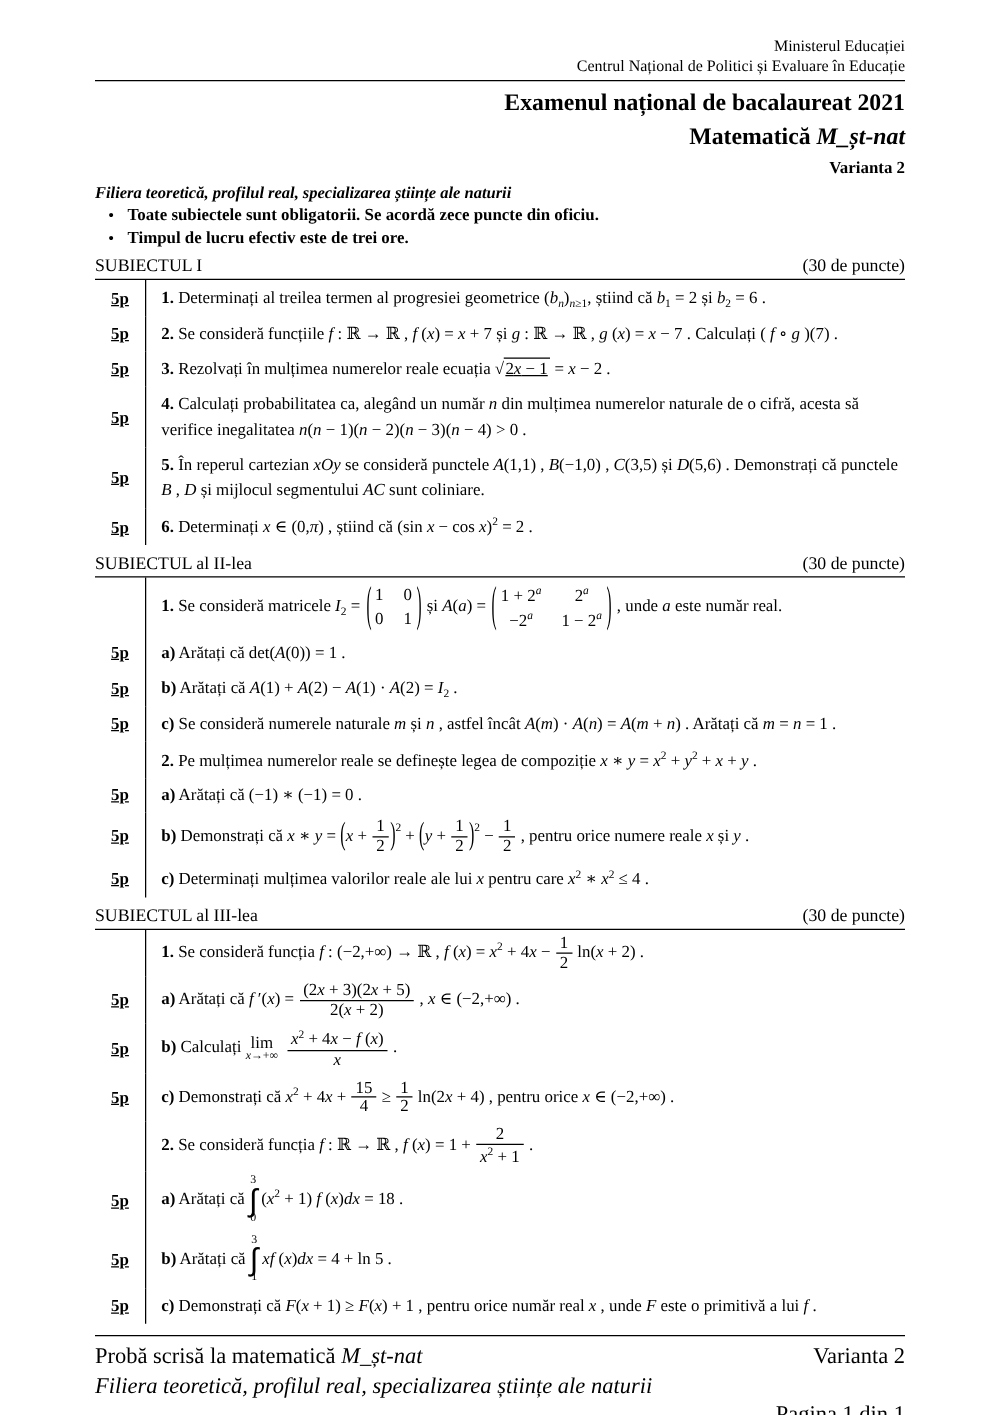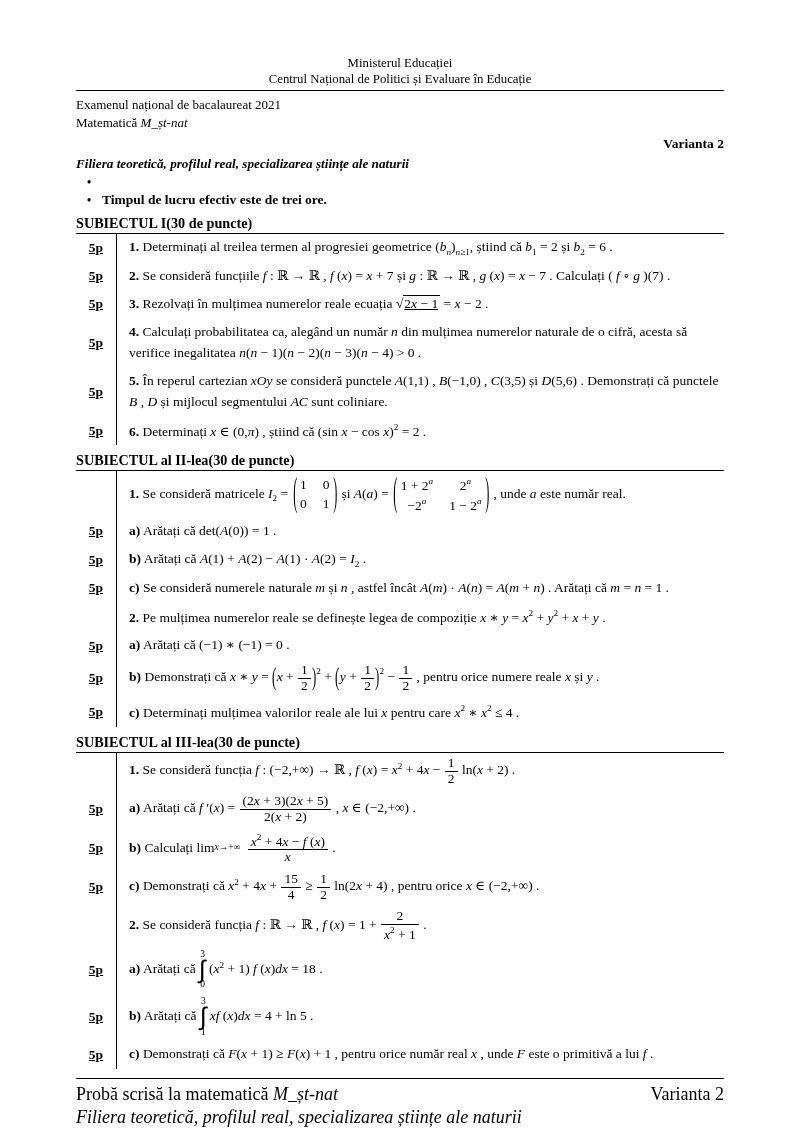--- a/index.html
+++ b/index.html
@@ -5,30 +5,30 @@
   * { margin:0; padding:0; box-sizing:border-box; }
   html,body { background:#ffffff; }
   body {
     width:800px; min-height:1132px;
     font-family:"Liberation Serif","DejaVu Serif","DejaVu Sans",serif;
     font-size:13.5px; color:#000;
   }
   .page { width:800px; min-height:1132px; padding:30px 76px 14px 76px; }
 
   
-  .ministry { text-align:center; font-size:12.8px; line-height:1.22;margin-top:26px; }
+  .ministry { text-align:right; font-size:12.8px; line-height:1.22; }
   .toprule { border:none; border-top:1.6px solid #000; margin:3px 0 5px 0; }
-  .title-block { text-align:left; font-weight:normal; font-size:13px; line-height:1.4; }
+  .title-block { text-align:right; font-weight:bold; font-size:19px; line-height:1.4; }
   .varianta { text-align:right; font-weight:bold; font-size:13.5px; margin-top:3px; }
   .filiera { font-weight:bold; font-style:italic; font-size:13.2px; margin-top:4px; }
   .bullet-row { display:flex; font-weight:bold; margin-top:2px; }
   .bullet-glyph { width:26px; flex:none; text-align:center; font-size:12px; padding-top:1px; }
 
   
-  .sechead { display:flex; font-weight:bold;
+  .sechead { display:flex; justify-content:space-between; font-weight:normal;
              font-size:14.2px; border-bottom:1.7px solid #000; padding-bottom:1px; margin-top:7px; }
 
   
   .qlist { margin-bottom:2px; }
   .qrow { display:flex; align-items:center; }
   .pts { width:40px; flex:none; text-align:center; font-weight:bold;text-decoration:underline; }
   .qbody { flex:1; border-left:1.7px solid #000; padding:3.5px 0 3.5px 12px; line-height:1.55; }
 
   
   .qbody i { font-family:inherit; }
@@ -42,21 +42,21 @@
   .mat { display:inline-flex; align-items:center; vertical-align:middle; margin:1px 1px; }
   .grid { display:inline-grid; grid-template-columns:auto auto; column-gap:16px; row-gap:3px;
           text-align:center; padding:0 3px; line-height:1.15; }
   .bp  { display:inline-block; transform:scale(0.9,2.9); transform-origin:center; font-weight:400; }
   .bps { display:inline-block; transform:scale(0.95,1.9); transform-origin:center; }
   .hisup { position:relative; top:-0.85em; font-size:0.68em; }
   .intg { display:inline-flex; flex-direction:column; align-items:center; vertical-align:middle;
           line-height:1; margin-right:3px; }
   .intg .ib { font-size:9.5px; }
   .intg .isym { font-size:25px; line-height:0.85; font-family:"DejaVu Sans",sans-serif; font-weight:200;}
-  .lim { display:inline-flex; flex-direction:row; align-items:center; vertical-align:middle;
+  .lim { display:inline-flex; flex-direction:column; align-items:center; vertical-align:middle;
          line-height:1.05; margin-right:3px; }
   .lim .limsub { font-size:9.5px; }
 
   
   .footrule { border:none; border-top:1.6px solid #000; margin-top:9px; }
   .footer { font-size:18px; line-height:1.3; margin-top:4px; }
   .foot-line1 { display:flex; justify-content:space-between; }
   .foot-line2 { font-style:italic; }
   .foot-line3 { text-align:right; }
 </style>
@@ -78,20 +78,21 @@
       <i>M_șt-nat</i>
     </div>
   </div>
 
   <div class="varianta">Varianta 2</div>
 
   <div class="filiera">Filiera teoretică, profilul real, specializarea științe ale naturii</div>
 
   <div class="bullet-row">
     <span class="bullet-glyph">•</span>
+    <span>Toate subiectele sunt obligatorii. Se acordă zece puncte din oficiu.</span>
   </div>
   <div class="bullet-row">
     <span class="bullet-glyph">•</span>
     <span>Timpul de lucru efectiv este de trei ore.</span>
   </div>
 
   <div class="sechead">
     <span>SUBIECTUL I</span>
     <span>(30 de puncte)</span>
   </div>

